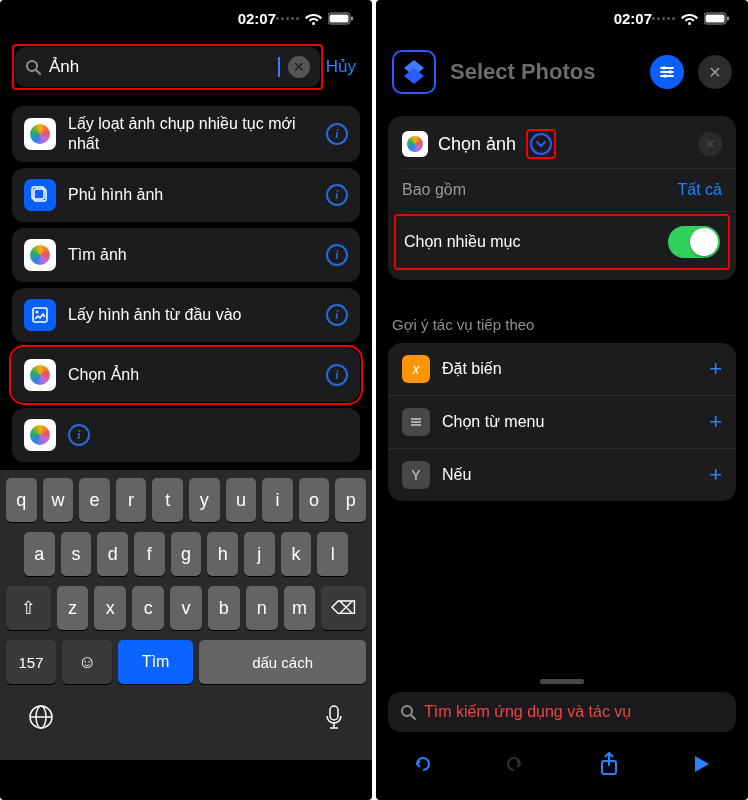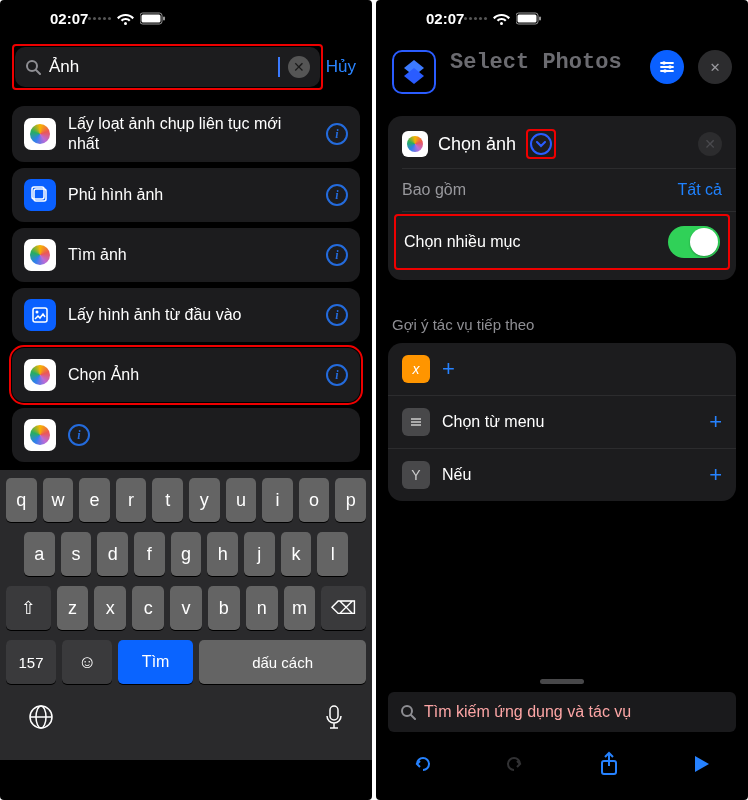--- a/index.html
+++ b/index.html
@@ -19,26 +19,25 @@
     overflow: hidden;
     display: flex;
     flex-direction: column;
     position: relative;
   }
   
   .status-bar {
     height: 36px;
     display: flex;
     align-items: center;
-    justify-content: flex-start;
+    justify-content: flex-end;
     padding: 0 18px;
     color: #fff;
     font-size: 15px;
     font-weight: 600;
-    margin-left: 32px;
   }
   .status-icons { display: flex; align-items: center; gap: 6px; }
   .dots { display: flex; gap: 2px; }
   .dot { width: 3px; height: 3px; background: #555; border-radius: 50%; }
   .wifi, .battery { display:inline-block; }
   
   
   .search-row {
     display: flex;
     align-items: center;
@@ -175,23 +174,23 @@
     display: flex;
     justify-content: space-between;
     align-items: center;
     padding: 16px 28px 30px;
     background: #2a2a2c;
   }
 
   
   .wf-header {
     display: flex;
+    align-items: center;
     gap: 14px;
     padding: 14px 16px 10px;
-    font-family: Liberation Mono, monospace;
   }
   .sc-icon-wrap {
     width: 44px; height: 44px;
     border-radius: 10px;
     border: 2px solid #2a5cff;
     display: flex; align-items: center; justify-content: center;
   }
   .sc-icon {
     width: 30px; height: 30px;
   }
@@ -332,27 +331,27 @@
   }
   .sg-label { flex: 1; color: #fff; font-size: 16px; }
   .sg-plus { color: #2682ff; font-size: 22px; }
 
   
   .footer-search {
     position: absolute;
     bottom: 68px;
     left: 12px; right: 12px;
     background: #1c1c1eee;
-    border-radius: 6px;
+    border-radius: 12px;
     height: 40px;
     display: flex;
     align-items: center;
     padding: 0 12px;
     gap: 8px;
-    color: #fca5a5;
+    color: #ef4444;
     font-size: 16px;
   }
   .drag-handle {
     position: absolute;
     bottom: 116px;
     left: 50%;
     transform: translateX(-50%);
     width: 44px; height: 5px;
     background: #48484a;
     border-radius: 3px;
@@ -405,21 +404,21 @@
         <input value="Ảnh" style="">
         <div class="clear-btn">✕</div>
       </div>
     </div>
     <span class="cancel-link">Hủy</span>
   </div>
 
   <div class="action-list">
     <div class="action-item">
       <div class="app-icon photos-icon"></div>
-      <div class="action-label">Lấy loạt ảnh chụp liên tục mới nhất</div>
+      <div class="action-label">Lấy loạt ảnh chụp nhiều tục mới nhất</div>
       <div class="info-btn">i</div>
     </div>
     <div class="action-item">
       <div class="app-icon shortcuts-blue">
         <svg width="18" height="18" viewBox="0 0 18 18">
             <rect x="3" y="3" width="12" height="12" rx="2" fill="none" stroke="#fff" stroke-width="1.5"></rect>
             <rect x="1" y="1" width="12" height="12" rx="2" fill="none" stroke="#fff" stroke-width="1.5"></rect>
           </svg>
       </div>
       <div class="action-label">Phủ hình ảnh</div>
@@ -578,20 +577,21 @@
           <div class="toggle"></div>
         </div>
       </div>
     </div>
   </div>
 
   <div class="suggest-title">Gợi ý tác vụ tiếp theo</div>
   <div class="suggest-list">
     <div class="suggest-item">
       <div class="sg-icon" style="background:#ff9500;color:#fff;font-style:italic">x</div>
+      <div class="sg-label">Đặt biến</div>
       <div class="sg-plus">+</div>
     </div>
     <div class="suggest-item">
       <div class="sg-icon" style="background:#48484a">
         <svg width="16" height="16" viewBox="0 0 16 16">
             <g stroke="#ccc" stroke-width="1.5">
               <line x1="3" y1="5" x2="13" y2="5"></line>
               <line x1="3" y1="8" x2="13" y2="8"></line>
               <line x1="3" y1="11" x2="13" y2="11"></line>
             </g>

